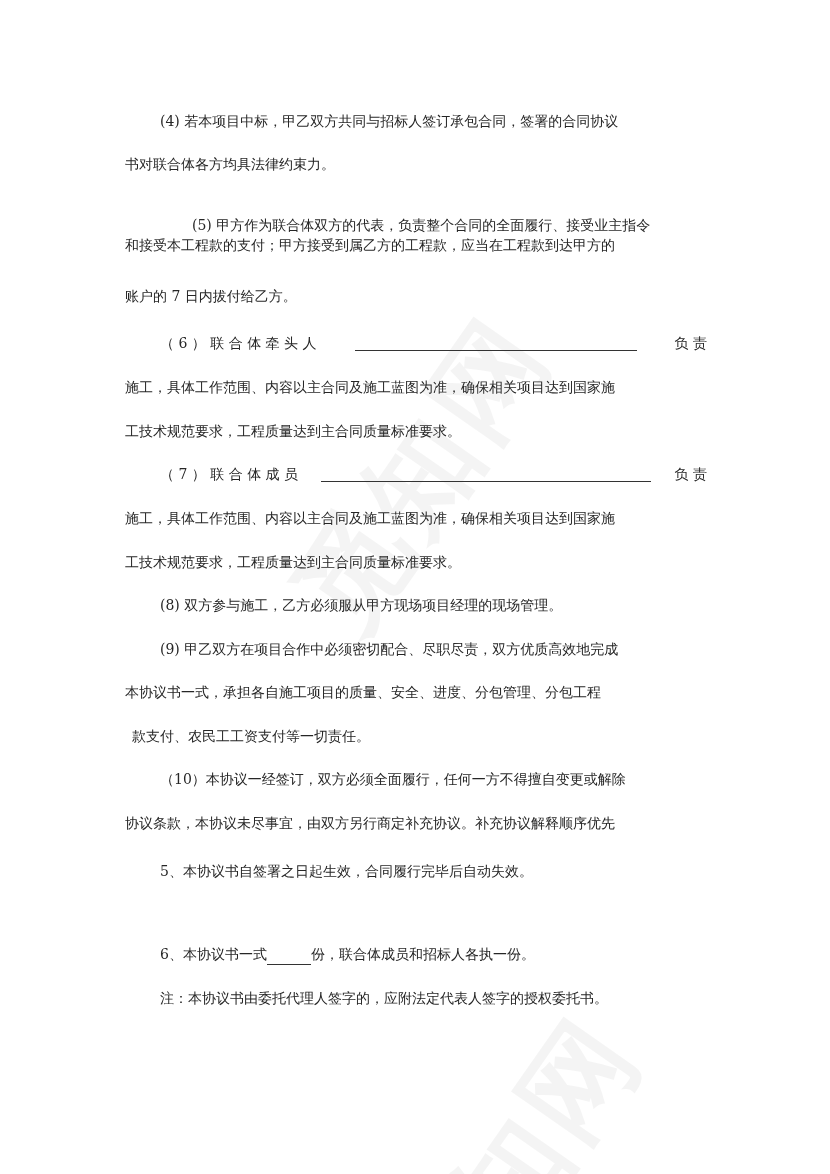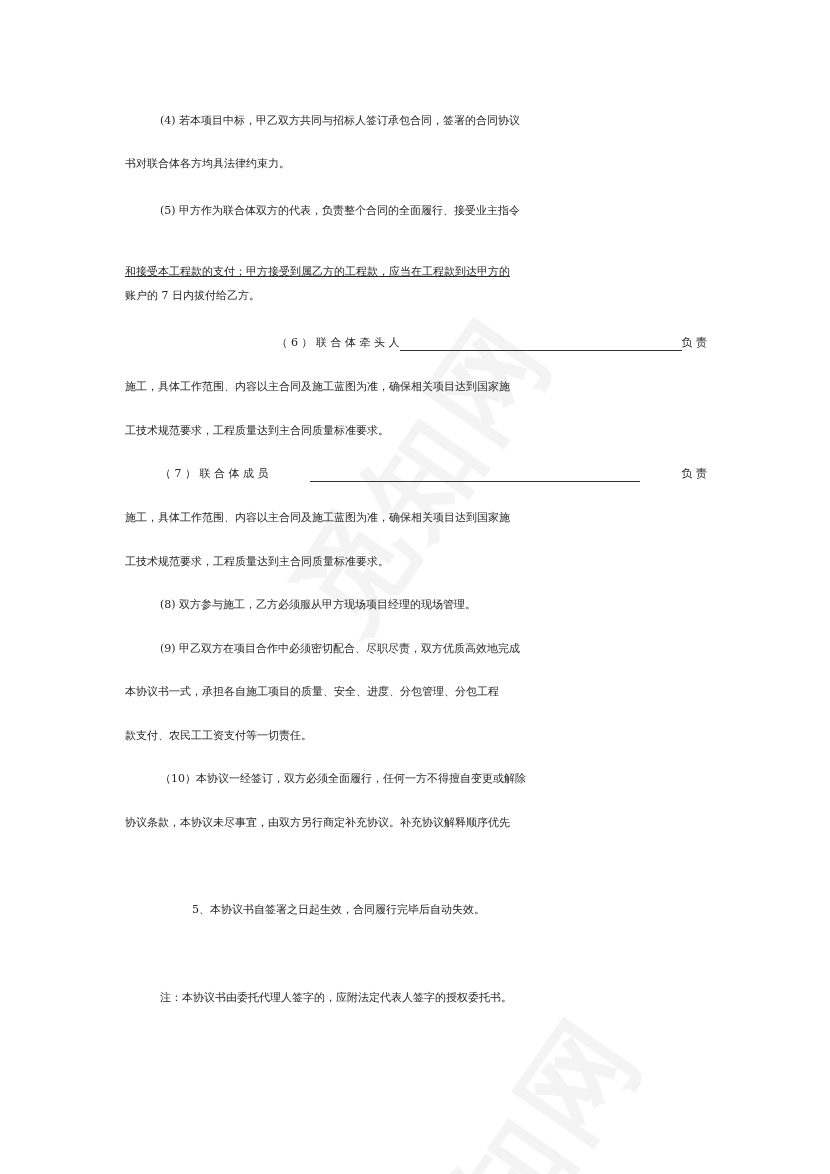--- a/index.html
+++ b/index.html
@@ -4,64 +4,67 @@
 <style>
   html, body { margin: 0; padding: 0; background: #ffffff; }
   body { width: 830px; height: 1174px; position: relative; overflow: hidden;
          font-family: "DejaVu Serif", "Liberation Serif", serif; color: #262626; }
   .page { position: absolute; left: 0; top: 0; width: 830px; height: 1174px; background: #fff; }
   .watermark { position: absolute; pointer-events: none; color: rgba(0,0,0,0.045);
                font-family: "DejaVu Sans", sans-serif; font-weight: bold; font-size: 110px;
                transform: rotate(-55deg); white-space: nowrap; letter-spacing: 6px; }
   .wm1 { left: 250px; top: 400px; }
   .wm2 { left: 340px; top: 1100px; }
-  .line { position: absolute; left: 125px; width: 582px; font-size: 11px; line-height: 22px;
+  .line { position: absolute; left: 125px; width: 582px; font-size: 14px; line-height: 22px;
           white-space: nowrap; }
   .indent { left: 160px; width: 547px; }
   .justify { display: flex; justify-content: space-between; }
   .blank { display: inline-block; border-bottom: 1.3px solid #333; vertical-align: bottom; height: 18px; }
 </style>
 </head>
 <body>
 
 <div class="page">
 
   <div class="watermark wm1">觅知网</div>
   <div class="watermark wm2">觅知网</div>
 
   <div class="line indent" style="top:110px;">(4) 若本项目中标，甲乙双方共同与招标人签订承包合同，签署的合同协议</div>
   <div class="line" style="top:153px;">书对联合体各方均具法律约束力。</div>
 
-  <div class="line indent" style="top:200px;">(5) 甲方作为联合体双方的代表，负责整个合同的全面履行、接受业主指令</div>
-  <div class="line" style="top:261px;text-decoration:underline;">和接受本工程款的支付；甲方接受到属乙方的工程款，应当在工程款到达甲方的</div>
+  <div class="line indent" style="top:214px;margin-left:32px;">(5) 甲方作为联合体双方的代表，负责整个合同的全面履行、接受业主指令</div>
+  <div class="line" style="top:234px;">和接受本工程款的支付；甲方接受到属乙方的工程款，应当在工程款到达甲方的</div>
   <div class="line" style="top:285px;">账户的 7 日内拔付给乙方。</div>
 
-  <div class="line indent justify" style="top:332px;justify-content:flex-end;">
+  <div class="line indent justify" style="top:332px;">
     <span>（ 6 ） 联 合 体 牵 头 人</span>
     <span class="blank" style="width:282px;"></span>
     <span>负 责</span>
   </div>
   <div class="line" style="top:376px;">施工，具体工作范围、内容以主合同及施工蓝图为准，确保相关项目达到国家施</div>
   <div class="line" style="top:420px;">工技术规范要求，工程质量达到主合同质量标准要求。</div>
 
   <div class="line indent justify" style="top:463px;">
     <span>（ 7 ） 联 合 体 成 员</span>
     <span class="blank" style="width:330px;"></span>
     <span>负 责</span>
   </div>
   <div class="line" style="top:507px;">施工，具体工作范围、内容以主合同及施工蓝图为准，确保相关项目达到国家施</div>
   <div class="line" style="top:551px;">工技术规范要求，工程质量达到主合同质量标准要求。</div>
 
   <div class="line indent" style="top:594px;">(8) 双方参与施工，乙方必须服从甲方现场项目经理的现场管理。</div>
 
   <div class="line indent" style="top:638px;">(9) 甲乙双方在项目合作中必须密切配合、尽职尽责，双方优质高效地完成</div>
   <div class="line" style="top:681px;">本协议书一式，承担各自施工项目的质量、安全、进度、分包管理、分包工程</div>
-  <div class="line" style="top:725px;">款支付、农民工工资支付等一切责任。</div>
+  <div class="line" style="top:725px;margin-left:7px;">款支付、农民工工资支付等一切责任。</div>
 
   <div class="line indent" style="top:768px;">（10）本协议一经签订，双方必须全面履行，任何一方不得擅自变更或解除</div>
   <div class="line" style="top:812px;">协议条款，本协议未尽事宜，由双方另行商定补充协议。补充协议解释顺序优先</div>
 
-  <div class="line indent" style="top:899px;margin-left:32px;">5、本协议书自签署之日起生效，合同履行完毕后自动失效。</div>
+  <div class="line indent" style="top:860px;">5、本协议书自签署之日起生效，合同履行完毕后自动失效。</div>
 
+  <div class="line indent" style="top:943px;">
+    <span>6、本协议书一式</span><span class="blank" style="width:44px;"></span><span>份，联合体成员和招标人各执一份。</span>
+  </div>
 
   <div class="line indent" style="top:987px;">注：本协议书由委托代理人签字的，应附法定代表人签字的授权委托书。</div>
 
 </div>
 
 </body></html>

